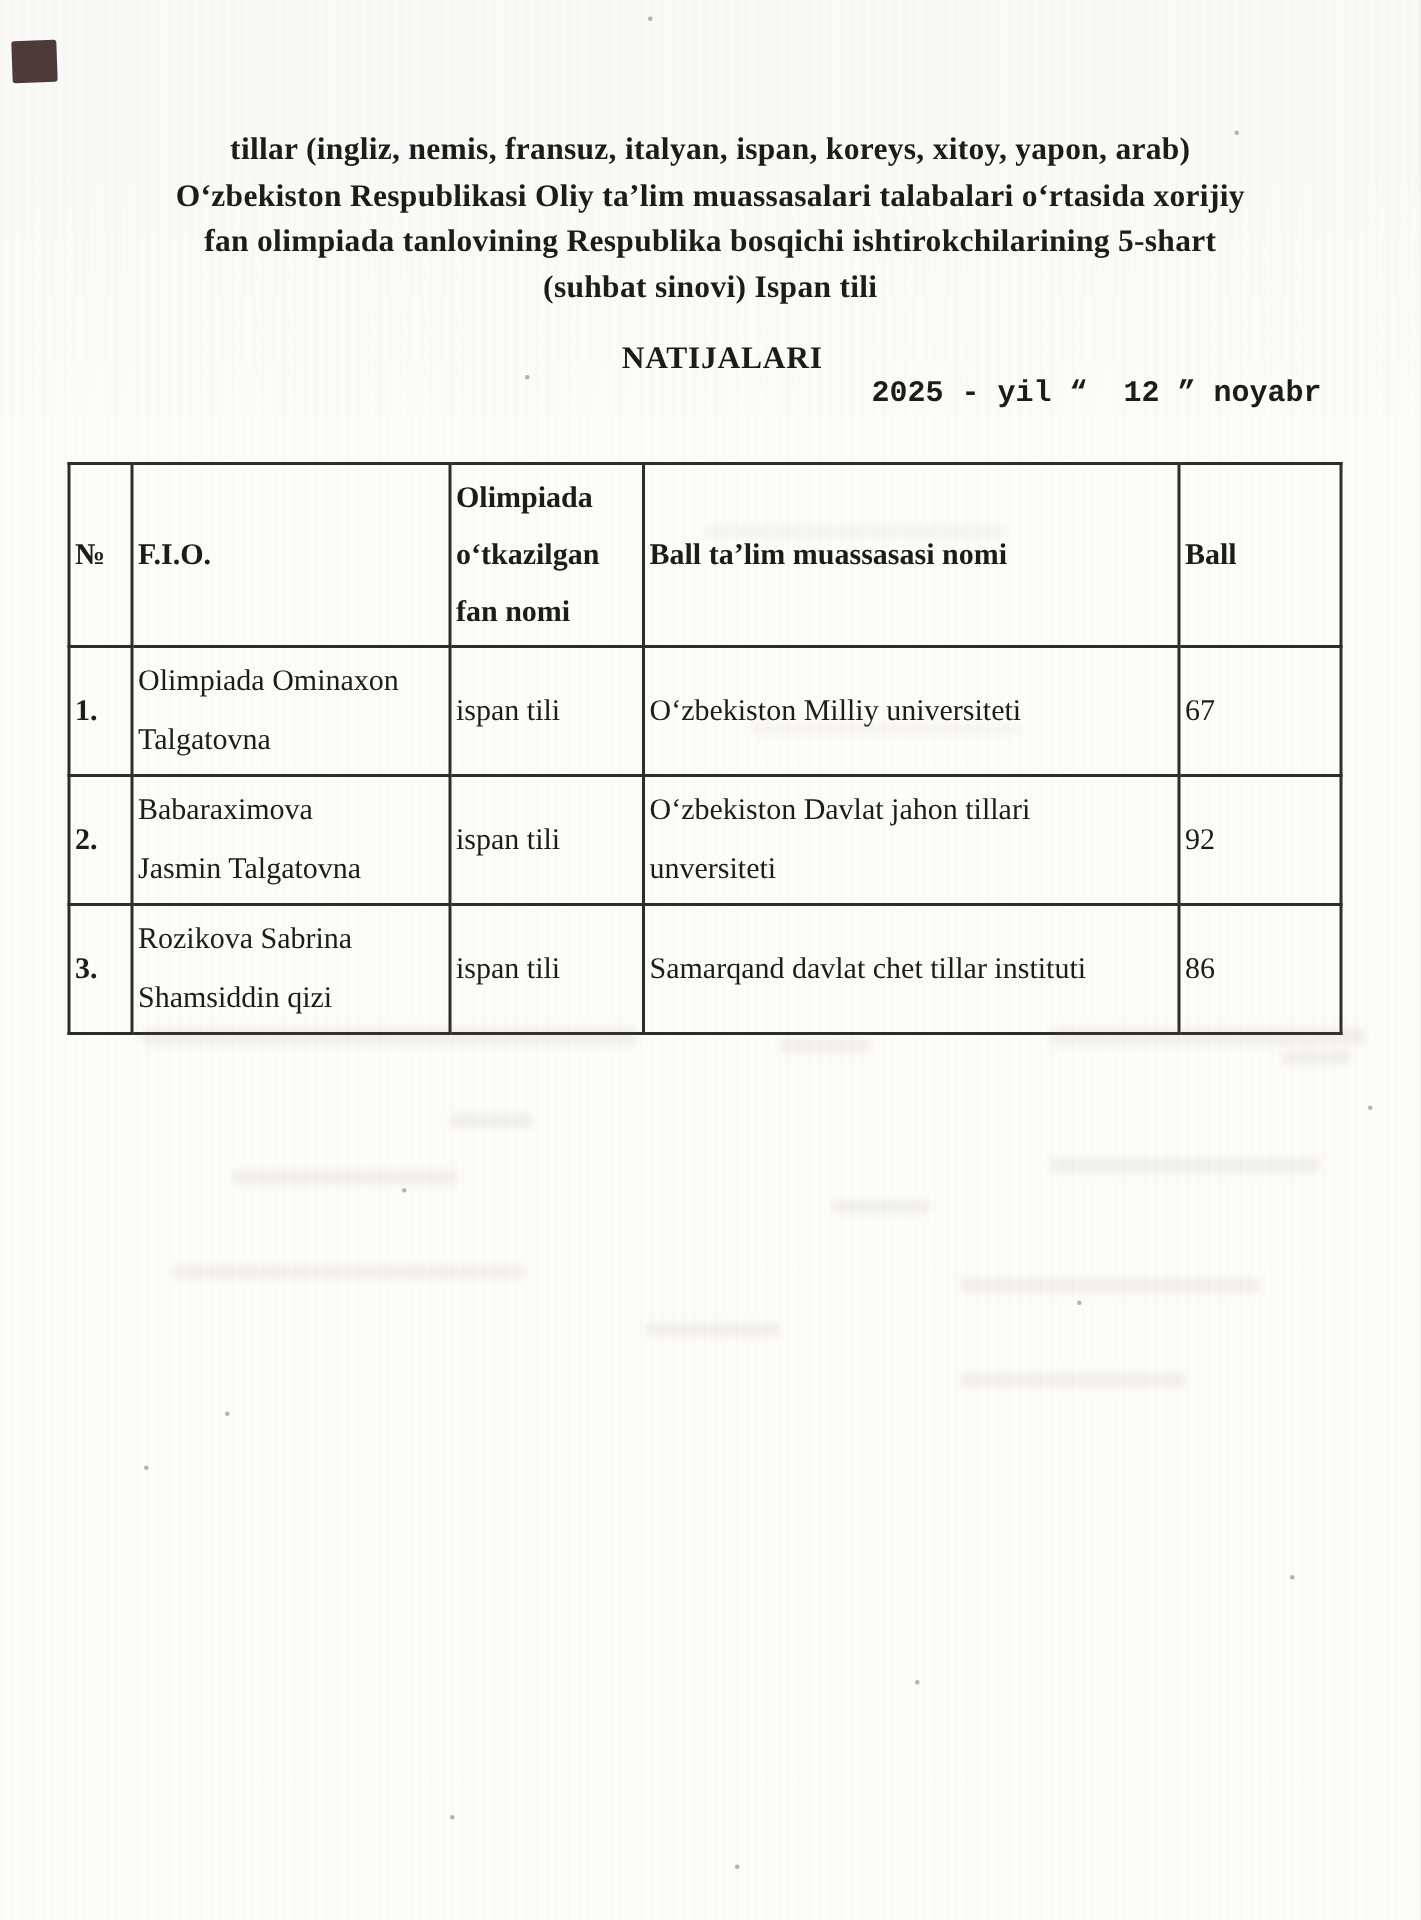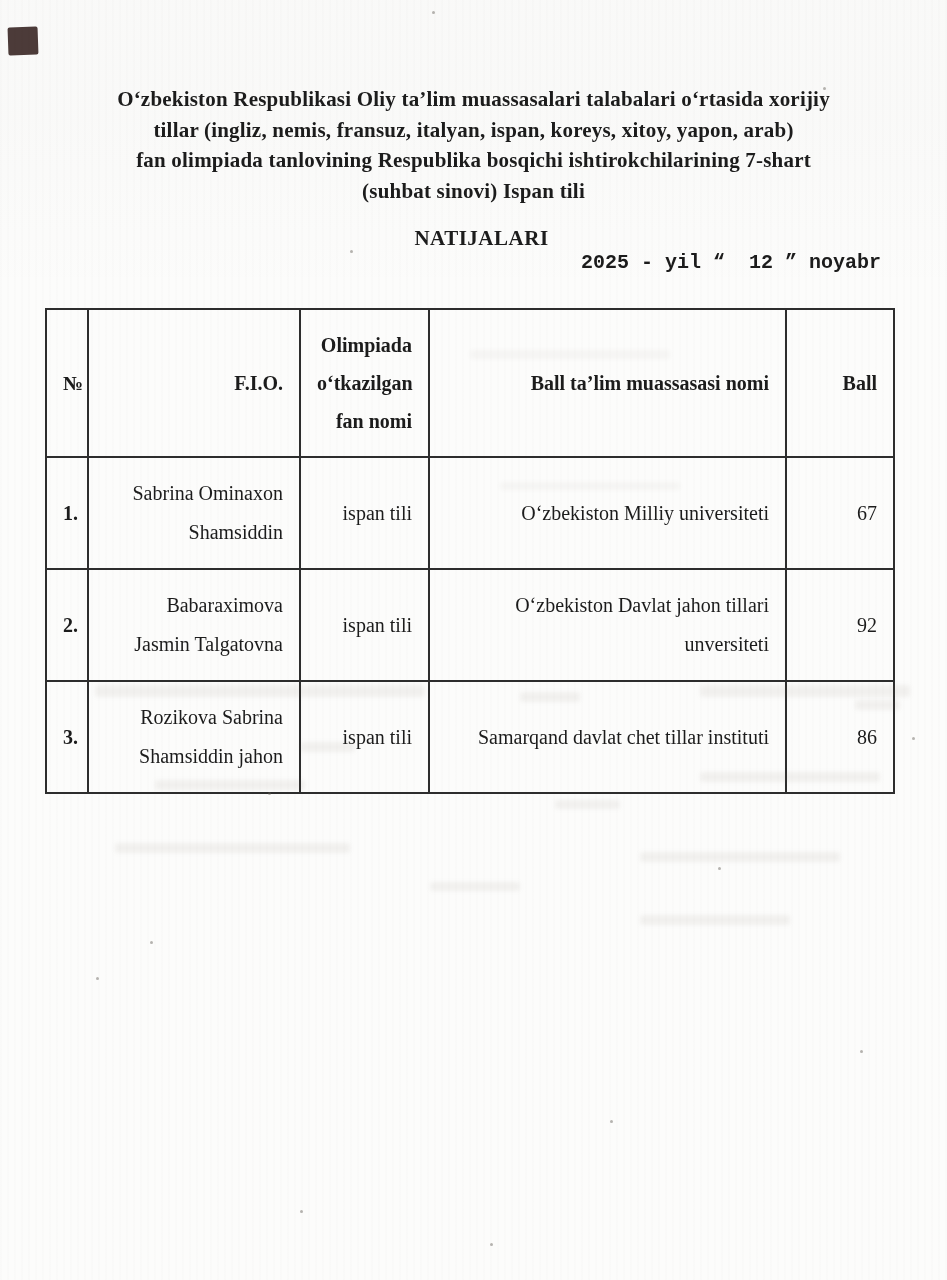--- a/index.html
+++ b/index.html
@@ -36,23 +36,23 @@
   
   table.results{
     position:absolute;top:308px;left:45px;
     width:848px;
     border-collapse:collapse;
     table-layout:fixed;
   }
   table.results th, table.results td{
     border:2px solid #2d2d2d;
     font-size:20px;
-    text-align:right;
+    text-align:left;
     vertical-align:middle;
-    padding:16px;
+    padding:3px;
     overflow:hidden;
   }
   table.results th{font-weight:bold;}
   .col-num{width:42px;}
   .col-fio{width:212px;}
   .col-subj{width:129px;}
   .col-univ{width:357px;}
   .col-score{width:108px;}
   tr.hdr{height:116px;}
   tr.r1{height:79px;}
@@ -83,23 +83,23 @@
   }
 </style>
 </head>
 <body>
 
 <div class="page">
 
   <div class="corner-mark"></div>
 
   <div class="title-block">
+    <div>tillar (ingliz, nemis, fransuz, italyan, ispan, koreys, xitoy, yapon, arab)</div>
     <div>Oʻzbekiston Respublikasi Oliy ta’lim muassasalari talabalari oʻrtasida xorijiy</div>
-    <div>tillar (ingliz, nemis, fransuz, italyan, ispan, koreys, xitoy, yapon, arab)</div>
-    <div>fan olimpiada tanlovining Respublika bosqichi ishtirokchilarining 7-shart</div>
+    <div>fan olimpiada tanlovining Respublika bosqichi ishtirokchilarining 5-shart</div>
     <div>(suhbat sinovi) Ispan tili</div>
   </div>
 
   <div class="heading">NATIJALARI</div>
 
   <div class="date-line">2025 - yil “  12 ” noyabr</div>
 
   <table class="results">
     <colgroup>
       <col class="col-num">
@@ -117,22 +117,22 @@
         <div>oʻtkazilgan</div>
         <div>fan nomi</div>
       </th>
       <th>Ball ta’lim muassasasi nomi</th>
       <th>Ball</th>
     </tr>
 
     <tr class="r1">
       <td class="num-cell">1.</td>
       <td class="ml">
-        <div>Sabrina Ominaxon</div>
-        <div>Shamsiddin</div>
+        <div>Olimpiada Ominaxon</div>
+        <div>Talgatovna</div>
       </td>
       <td>ispan tili</td>
       <td class="ml">
         <div>Oʻzbekiston Milliy universiteti</div>
       </td>
       <td class="score-cell">67</td>
     </tr>
 
     <tr class="r2">
       <td class="num-cell">2.</td>
@@ -145,21 +145,21 @@
         <div>Oʻzbekiston Davlat jahon tillari</div>
         <div>unversiteti</div>
       </td>
       <td class="score-cell">92</td>
     </tr>
 
     <tr class="r3">
       <td class="num-cell">3.</td>
       <td class="ml">
         <div>Rozikova Sabrina</div>
-        <div>Shamsiddin jahon</div>
+        <div>Shamsiddin qizi</div>
       </td>
       <td>ispan tili</td>
       <td class="ml">
         <div>Samarqand davlat chet tillar instituti</div>
       </td>
       <td class="score-cell">86</td>
     </tr>
   </tbody>
     </table>
 

